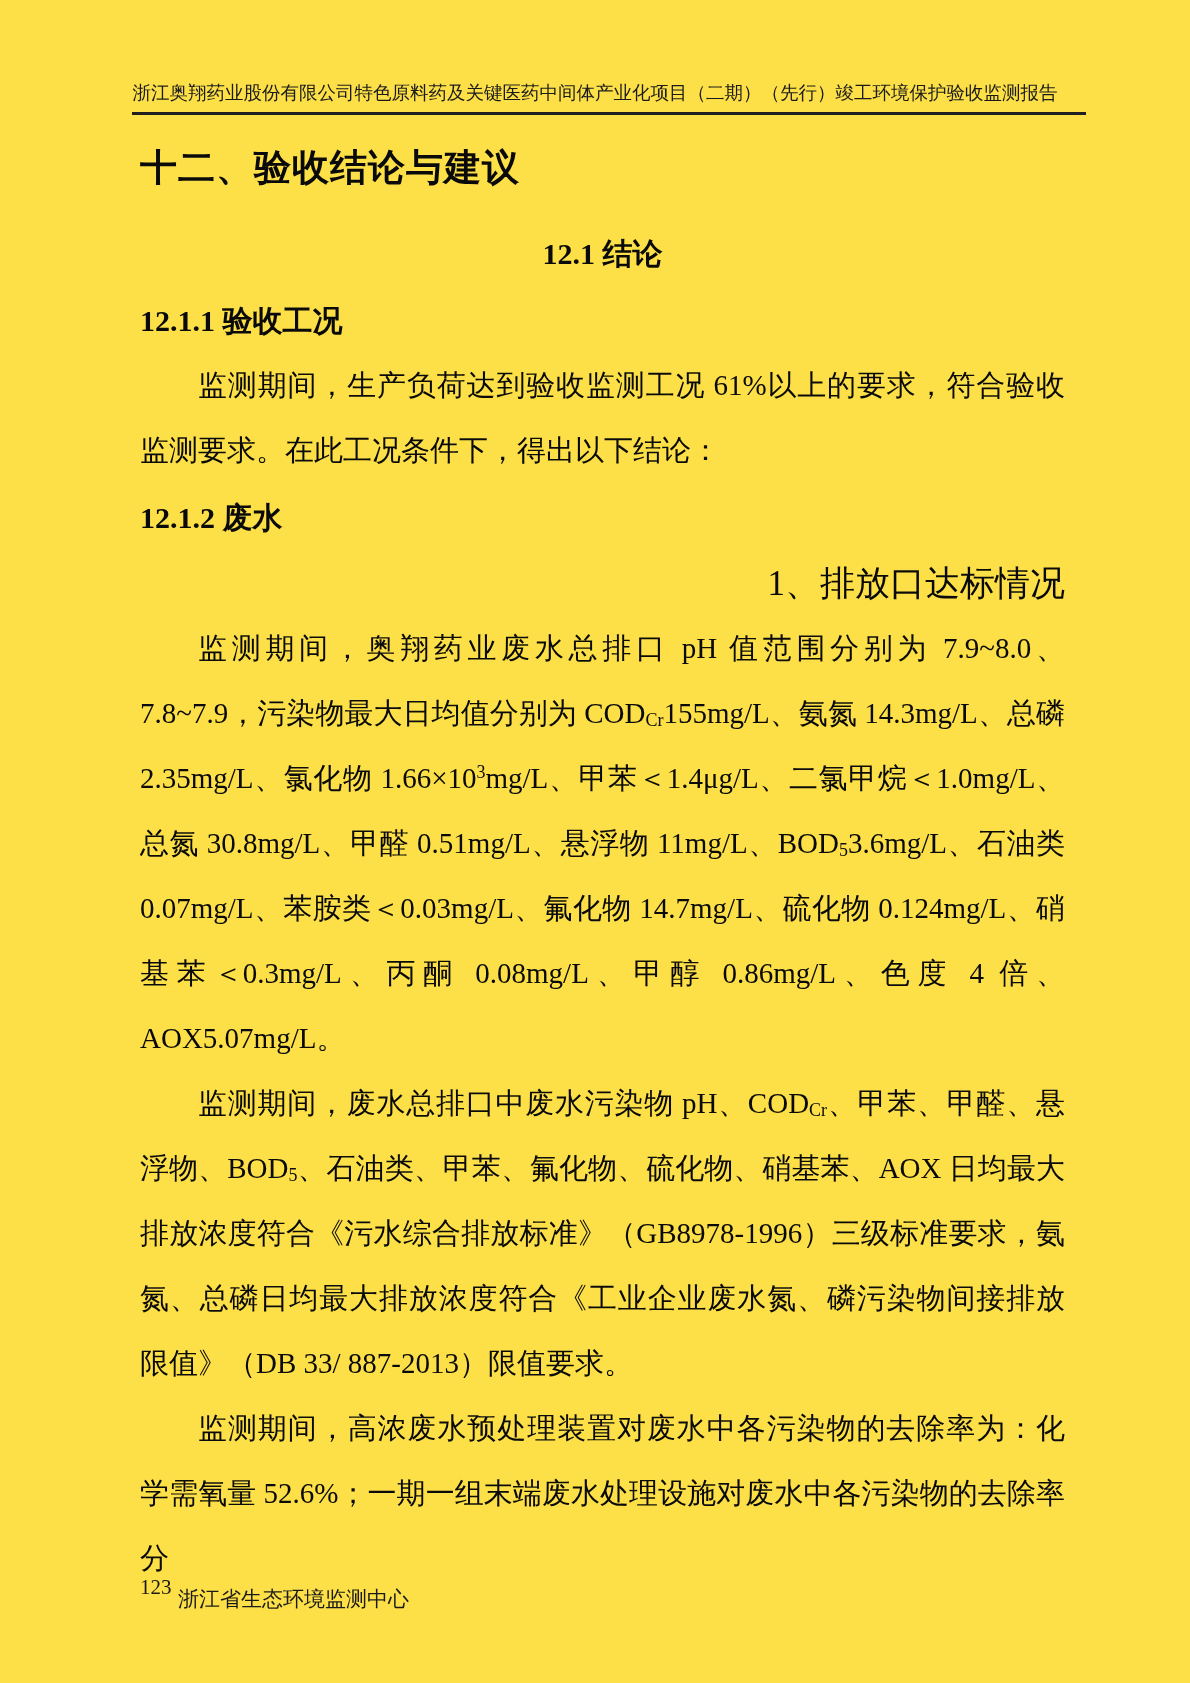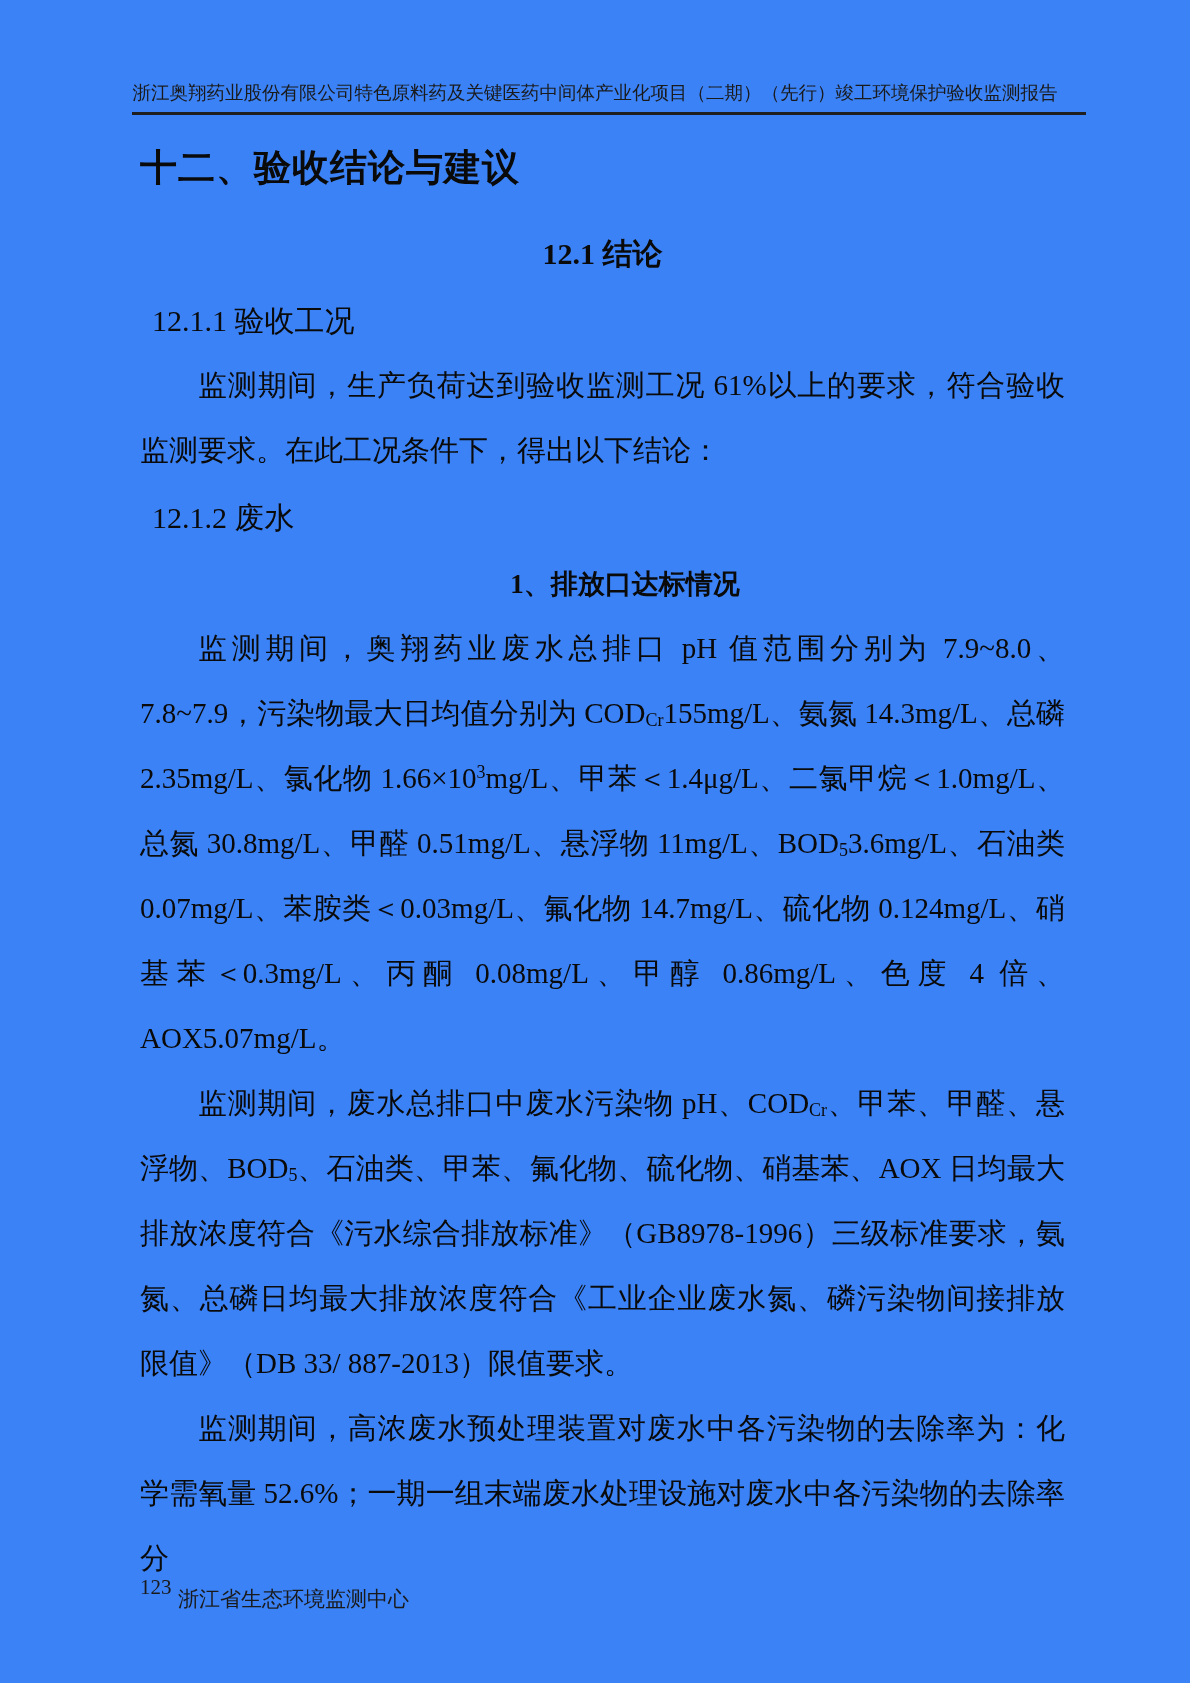--- a/index.html
+++ b/index.html
@@ -5,21 +5,21 @@
   html, body {
     margin: 0;
     padding: 0;
     background: #9c9c9c;
   }
   .page {
     position: relative;
     width: 1190px;
     height: 1683px;
     margin: 0 auto;
-    background: #3b82f6;
+    background: #fde047;
     color: #0a0a0a;
     font-family: "Liberation Serif", "DejaVu Serif", serif;
     overflow: hidden;
   }
   
   .header {
     position: absolute;
     top: 81px;
     left: 55px;
     right: 55px;
@@ -57,33 +57,32 @@
   .blk { margin: 0; }
   .heading2 {
     margin-top: 31px;
     font-weight: bold;
     font-size: 30px;
     line-height: 64px;
     text-align: center;
   }
   .heading3 {
     margin-top: 3px;
-    font-weight: normal;
+    font-weight: bold;
     font-size: 30px;
     line-height: 64px;
     text-align: left;
-    margin-left: 12px;
   }
   .subheading {
     margin-top: 2px;
-    font-weight: bold;
-    font-size: 27px;
+    font-weight: normal;
+    font-size: 35px;
     line-height: 64px;
     text-indent: 45px;
-    text-align: center;
+    text-align: right;
   }
   .paragraph {
     text-indent: 58px;
   }
   sub, sup {
     font-size: 0.62em;
     line-height: 0;
   }
   sub { vertical-align: -0.18em; }
   sup { vertical-align: 0.55em; }

